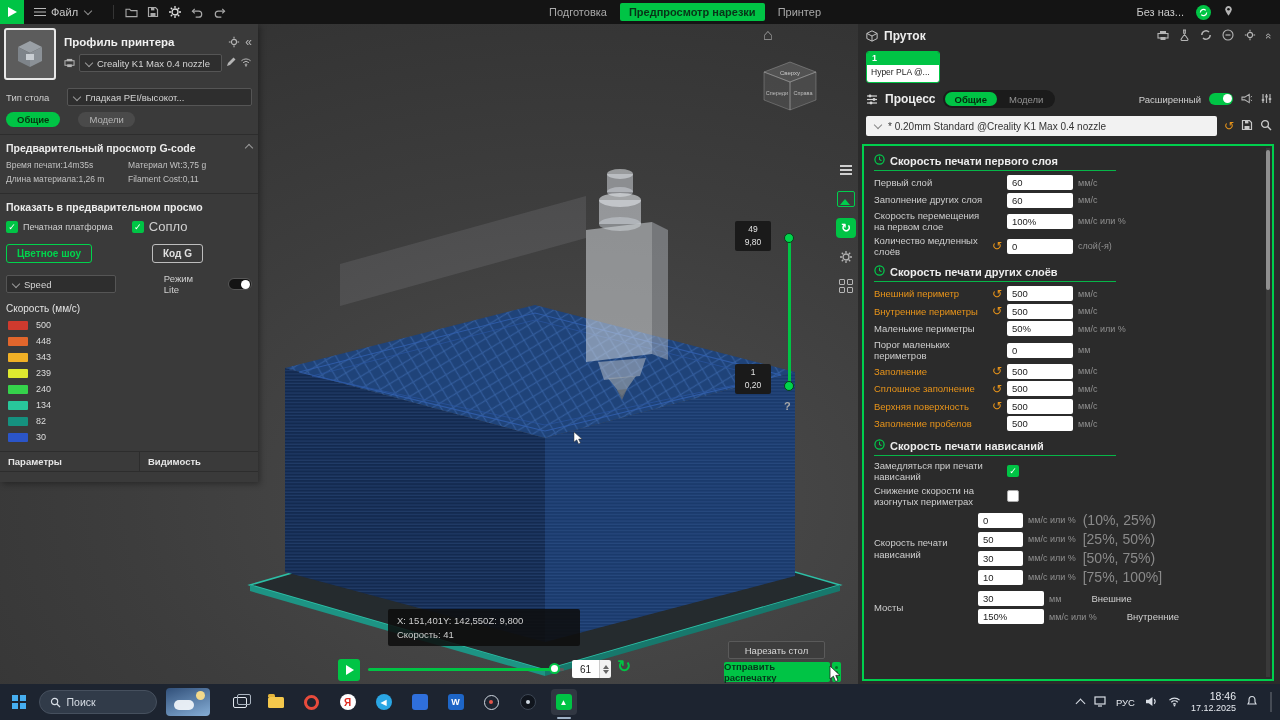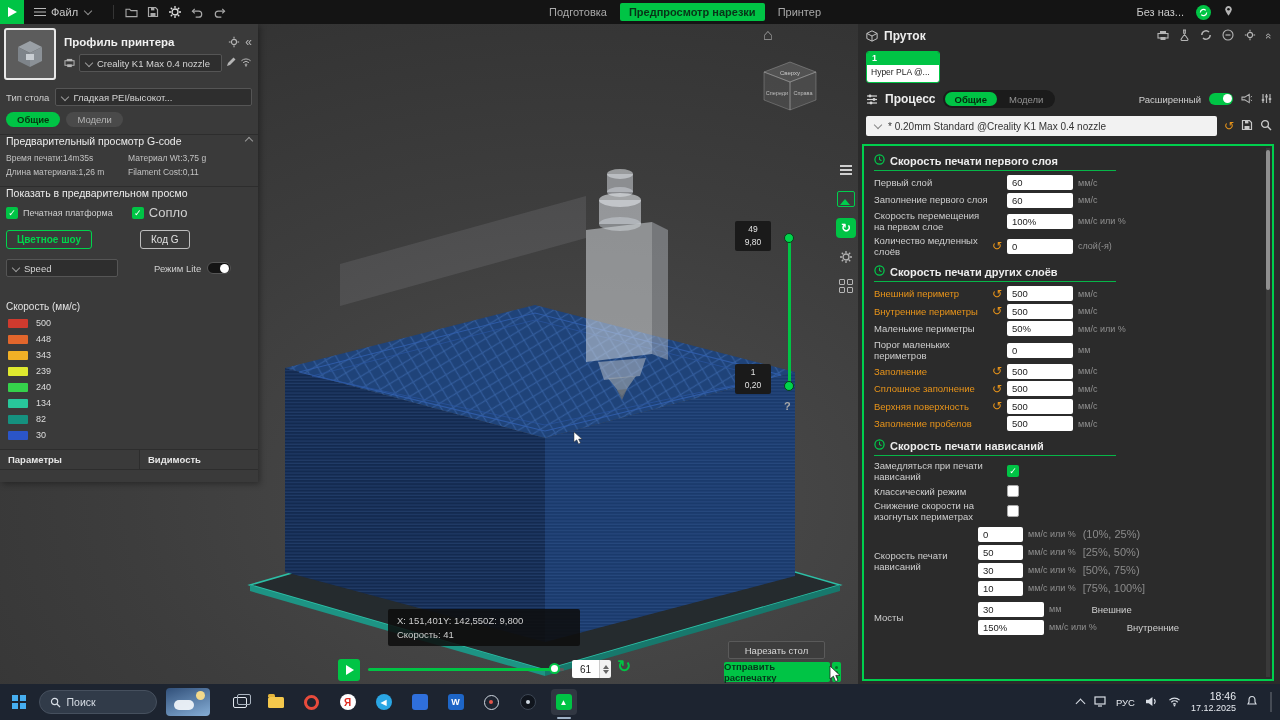--- a/index.html
+++ b/index.html
@@ -88,36 +88,36 @@
   box-shadow:2px 2px 6px rgba(0,0,0,.35);font-size:10px}
 #printer-thumb{position:absolute;left:4px;top:28px;width:52px;height:52px;background:#5c5c5c;border:2px solid #e9e9e9;
   border-radius:3px;z-index:4;display:flex;align-items:center;justify-content:center}
 .lp-head{position:absolute;left:64px;top:8px;right:6px;display:flex;align-items:center}
 .lp-head .t{font-size:11.5px;font-weight:bold;color:#f0f0f0;flex:1}
 .lp-printer-row{position:absolute;left:64px;top:30px;right:6px;display:flex;align-items:center;gap:4px}
 .sel{background:#2e2e2e;border:1px solid #555;border-radius:2px;height:18px;display:flex;align-items:center;
   padding:0 6px;color:#d5d5d5;font-size:9.5px;white-space:nowrap;overflow:hidden}
 .sel .chevd{margin:0 5px 1px 0;border-color:#9a9a9a}
 #lp-flow{position:absolute;left:0;top:58px;right:0;bottom:0;padding:0 6px;overflow:hidden}
-.lp-row{display:flex;align-items:center;margin-top:6px;gap:6px}
+.lp-row{display:flex;align-items:center;margin-top:6px;gap:18px}
 .lp-label{color:#cfcfcf;font-size:9.5px;flex:0 0 auto}
 .pill{border-radius:9px;padding:2px 11px;font-size:9.5px}
 .pill.on{background:#00c445;color:#07320f;font-weight:bold}
 .pill.off{background:#4a4a4a;color:#b5b5b5}
 .lp-div{height:1px;background:#2d2d2d;margin:7px -6px 0}
-.lp-sec-title{font-weight:normal;color:#ececec;font-size:10.5px;display:flex;align-items:center}
+.lp-sec-title{font-weight:bold;color:#ececec;font-size:10.5px;margin-top:7px;display:flex;align-items:center}
 .chevu{width:6px;height:6px;border-right:1.5px solid #9a9a9a;border-bottom:1.5px solid #9a9a9a;
   transform:rotate(-135deg);display:inline-block;margin-left:auto}
 #stats{display:grid;grid-template-columns:122px auto;font-size:8.5px;color:#c2c2c2;margin-top:5px;line-height:1.6}
 .cb{width:12px;height:12px;border-radius:2px;display:inline-flex;align-items:center;justify-content:center;
   font-size:9px;flex:0 0 auto}
 .cb.on{background:#00c445;color:#fff}
 .cb.off-w{background:#fff;border:1px solid #aaa}
 .btn-outline{border:1px solid #00d44c;color:#00d44c;border-radius:3px;padding:3px 10px;font-size:10px;font-weight:bold;background:transparent}
-.btn-outline.gray{border-color:#bdbdbd;color:#e0e0e0;font-weight:normal}
+.btn-outline.gray{border-color:#bdbdbd;color:#e0e0e0;font-weight:bold}
 .toggle{width:24px;height:12px;border-radius:6px;position:relative;flex:0 0 auto}
 .toggle.dark{background:#141414;border:1px solid #555}
 .toggle.green{background:#00c445}
 .toggle .knob{position:absolute;right:1px;top:1px;width:9px;height:9px;border-radius:50%;background:#fff}
 #legend-list{margin-top:3px}
 .legend-row{display:flex;align-items:center;height:16px;gap:8px}
 .legend-swatch{width:20px;height:9px;border-radius:1px;flex:0 0 auto;margin-left:2px}
 .legend-val{font-size:9px;color:#dedede}
 #param-table{margin:6px -6px 0;border-top:1px solid #2d2d2d}
 #param-table .hd{display:grid;grid-template-columns:140px auto;border-bottom:1px solid #2d2d2d}
@@ -152,21 +152,21 @@
   margin-bottom:4px;width:242px}
 .sec-title{font-size:11px;font-weight:bold;color:#ececec}
 .row{display:flex;align-items:center;margin:2.5px 0}
 .lbl{width:118px;font-size:9.5px;color:#cfcfcf;line-height:1.18;flex:0 0 auto}
 .lbl.mod{color:#e8941a}
 .slot{width:15px;flex:0 0 auto;text-align:left}
 .inp{width:66px;height:15px;background:#fff;border:none;border-radius:2px;font-size:9.5px;color:#222;
   padding:0 5px;font-family:"Liberation Sans",sans-serif;flex:0 0 auto}
 .inp.small{width:45px}
 .unit{font-size:9px;color:#909090;margin-left:5px;white-space:nowrap}
-.range{font-size:11px;color:#8a8a8a;margin-left:7px;white-space:nowrap}
+.range{font-size:14px;color:#8a8a8a;margin-left:7px;white-space:nowrap}
 .side{font-size:9.5px;color:#cfcfcf;margin-left:30px;white-space:nowrap}
 .ovblk{display:flex;align-items:center;margin:3px 0}
 .ovlbl{width:104px;font-size:9.5px;color:#cfcfcf;line-height:1.18;flex:0 0 auto}
 .ovrow{display:flex;align-items:center;margin:1.5px 0}
 .ovcol{display:flex;flex-direction:column}
 
 
 #taskbar{position:absolute;left:0;bottom:0;width:100%;height:36px;background:#1d2430;z-index:7;
   display:flex;align-items:center;padding:0 8px;gap:9px}
 .winlogo{display:grid;grid-template-columns:6px 6px;gap:1.5px;margin:0 4px}
@@ -498,21 +498,21 @@
       <div class="lp-row" style="margin-top:10px">
         <div class="sel" style="width:112px">
           <span class="chevd"></span>
             <span>Speed</span>
         </div>
         <span style="font-size:9.5px;color:#cfcfcf;margin-left:30px">Режим Lite</span>
         <span class="toggle dark">
             <span class="knob"></span>
           </span>
       </div>
-      <div class="lp-row" style="margin-top:24px">
+      <div class="lp-row" style="margin-top:8px">
         <span style="font-size:10px;color:#e2e2e2">Скорость (мм/с)</span>
       </div>
       <div id="legend-list">
           <div class="legend-row">
             <span class="legend-swatch" style="background: rgb(207, 58, 46);"></span>
             <span class="legend-val">500</span>
           </div>
           <div class="legend-row">
             <span class="legend-swatch" style="background: rgb(226, 102, 44);"></span>
             <span class="legend-val">448</span>
@@ -665,21 +665,21 @@
                 </svg></span>
               <span class="sec-title">Скорость печати первого слоя</span>
             </div>
             <div class="row">
               <div class="lbl">Первый слой</div>
               <span class="slot"></span>
               <input class="inp" value="60" style="">
               <span class="unit">мм/с</span>
             </div>
             <div class="row">
-              <div class="lbl">Заполнение первого слоя</div>
+              <div class="lbl">Заполнение других слоя</div>
               <span class="slot"></span>
               <input class="inp" value="60" style="">
               <span class="unit">мм/с</span>
             </div>
             <div class="row">
               <div class="lbl">Скорость перемещения на первом слое</div>
               <span class="slot"></span>
               <input class="inp" value="100%" style="">
               <span class="unit">мм/с или %</span>
             </div>
@@ -752,25 +752,20 @@
               <span class="sec-ic"><svg width="11" height="11" viewBox="0 0 12 12">
                   <circle cx="6" cy="6" r="5" fill="none" stroke="#00cf4d" stroke-width="1.3"></circle>
                   <path d="M6 3.4V6l1.8 1.1" fill="none" stroke="#00cf4d" stroke-width="1.1" stroke-linecap="round"></path>
                 </svg></span>
               <span class="sec-title">Скорость печати нависаний</span>
             </div>
             <div class="row">
               <div class="lbl">Замедляться при печати нависаний</div>
               <span class="slot"></span>
               <span class="cb on">✓</span>
-            </div>
-            <div class="row">
-              <div class="lbl">Классический режим</div>
-              <span class="slot"></span>
-              <span class="cb off-w"></span>
             </div>
             <div class="row">
               <div class="lbl">Снижение скорости на изогнутых периметрах</div>
               <span class="slot"></span>
               <span class="cb off-w"></span>
             </div>
             <div class="ovblk">
               <div class="ovlbl">Скорость печати нависаний</div>
               <div class="ovcol">
                 <div class="ovrow">

